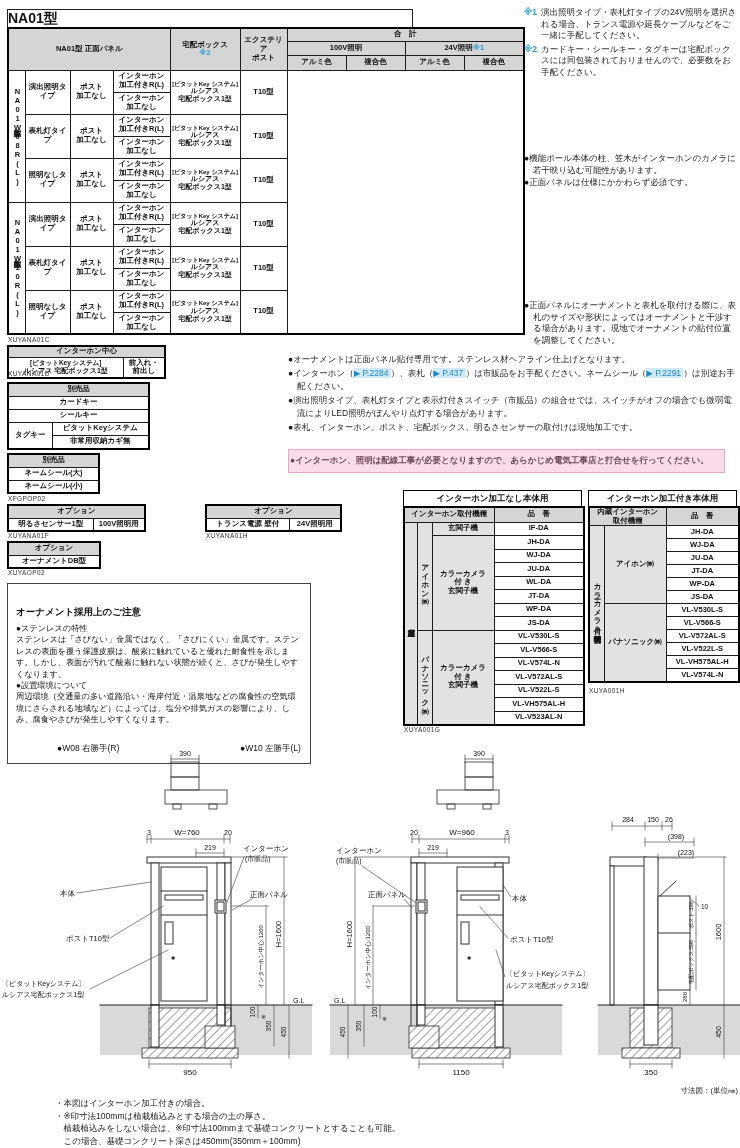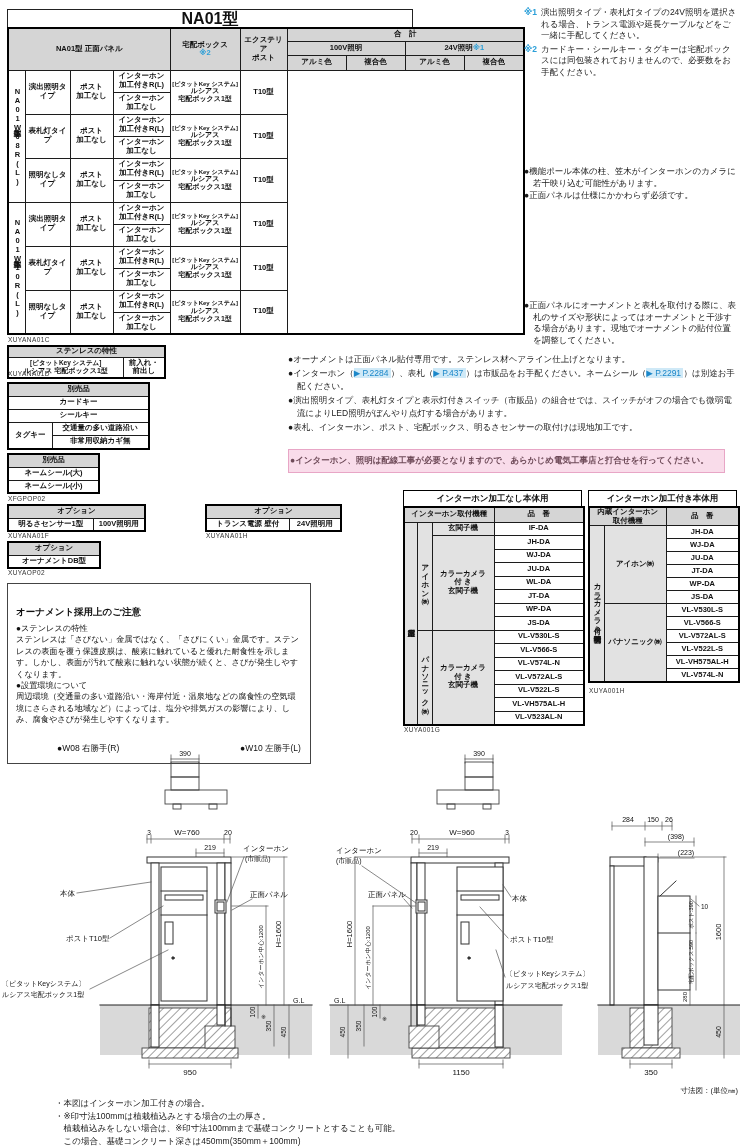--- a/index.html
+++ b/index.html
@@ -37,21 +37,21 @@
   
   svg text{font-family:"Liberation Sans","DejaVu Sans",sans-serif;fill:#111;}
   .bn{font-size:8.5px;line-height:12.5px;color:#1a1a1a;}
 </style>
 </head>
 <body>
 
 <div id="page">
 
   <div class="abs" style="left:7px;top:9px;width:404px;height:17px;border:1.5px solid #222;
-       font-size:16px;font-weight:bold;text-align:center;line-height:17px;">NA01型</div>
+       font-size:14px;font-weight:bold;line-height:17px;">NA01型</div>
 
   <table class="tbl abs" style="left:7px;top:27px;width:516px;">
     <colgroup>
         <col style="width:17px">
         <col style="width:45px">
         <col style="width:43px">
         <col style="width:57px">
       <col style="width:70px">
         <col style="width:47px">
         <col style="width:59px">
@@ -195,21 +195,21 @@
     </table>
   <div class="abs code" style="left:8px;top:336px;">XUYANA01C</div>
 
   <table class="tbl abs" style="left:7px;top:345px;width:157px;">
     <colgroup>
         <col style="width:115px">
         <col style="width:42px">
       </colgroup>
     <tbody>
         <tr style="height:11px">
-          <th colspan="2">ステンレスの特性</th>
+          <th colspan="2">インターホン中心</th>
         </tr>
     <tr style="height:21px">
       <td>
             <div class="fs65">[ピタットKey システム]</div>
             <div class="fs7">ルシアス 宅配ボックス1型</div>
           </td>
       <td class="pre fs7">前入れ・
 前出し</td>
     </tr>
   </tbody>
@@ -226,21 +226,21 @@
           <th colspan="2">別売品</th>
         </tr>
     <tr style="height:13px">
           <td colspan="2">カードキー</td>
         </tr>
     <tr style="height:13px">
           <td colspan="2">シールキー</td>
         </tr>
     <tr style="height:13px">
       <td rowspan="2">タグキー</td>
-      <td class="fs7">交通量の多い道路沿い</td>
+      <td class="fs7">ピタットKeyシステム</td>
     </tr>
     <tr style="height:14px">
           <td class="fs7">非常用収納カギ無</td>
         </tr>
   </tbody>
     </table>
 
   <table class="tbl abs" style="left:7px;top:453px;width:93px;">
     <tbody>
         <tr style="height:13px">
@@ -313,21 +313,21 @@
   <div class="abs note" style="left:524px;top:7px;width:214px;">
     <div class="marknote">
       <span class="mk">※1</span>
       <span>演出照明タイプ・表札灯タイプの24V照明を選択される場合、トランス電源や延長ケーブルなどをご一緒に手配してください。</span>
     </div>
     <div class="marknote">
       <span class="mk">※2</span>
       <span>カードキー・シールキー・タグキーは宅配ボックスには同包装されておりませんので、必要数をお手配ください。</span>
     </div>
   </div>
-  <div class="abs note" style="left:524px;top:166px;width:214px;">
+  <div class="abs note" style="left:524px;top:153px;width:214px;">
     <div class="bullet">●機能ポール本体の柱、笠木がインターホンのカメラに若干映り込む可能性があります。</div>
     <div class="bullet">●正面パネルは仕様にかかわらず必須です。</div>
   </div>
   <div class="abs note" style="left:524px;top:300px;width:214px;">
     <div class="bullet">●正面パネルにオーナメントと表札を取付ける際に、表札のサイズや形状によってはオーナメントと干渉する場合があります。現地でオーナメントの貼付位置を調整してください。</div>
   </div>
 
   <div class="abs note" style="left:288px;top:353px;width:450px;line-height:13px;">
     <div class="bullet">●オーナメントは正面パネル貼付専用です。ステンレス材ヘアライン仕上げとなります。</div>
     <div class="bullet"><span>●インターホン（</span><span class="link">▶ P.2284 </span><span>）、表札（</span><span class="link">▶ P.437 </span><span>）は市販品をお手配ください。ネームシール（</span><span class="link">▶ P.2291 </span><span>）は別途お手配ください。</span></div>

